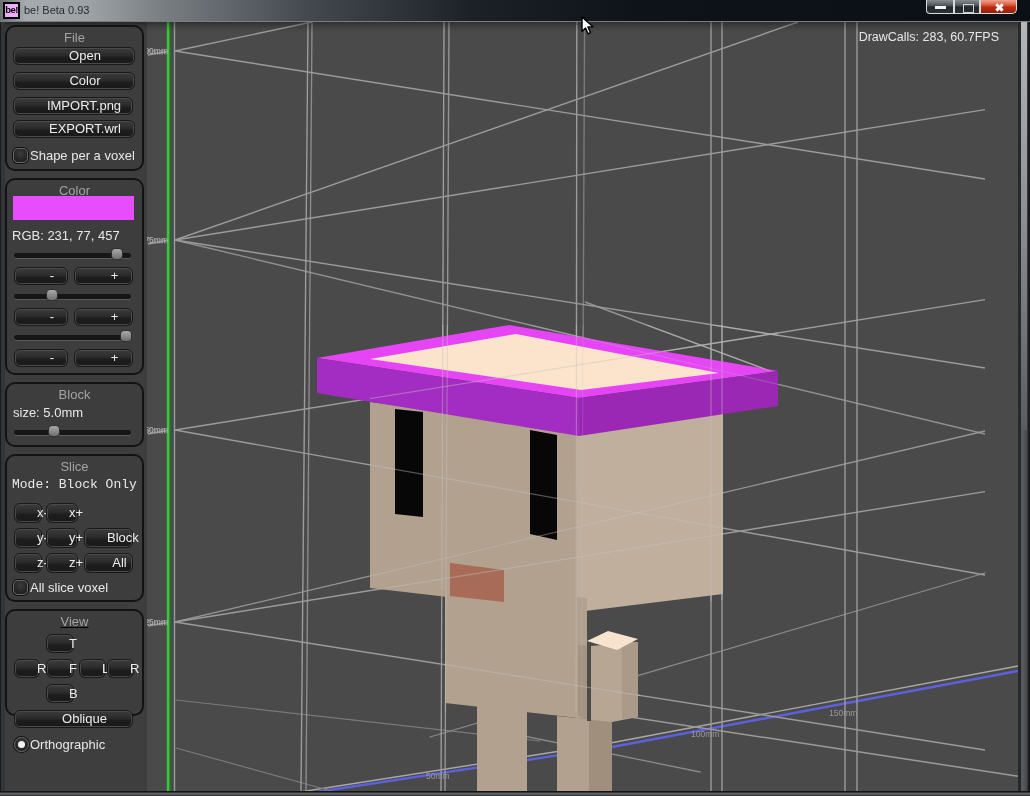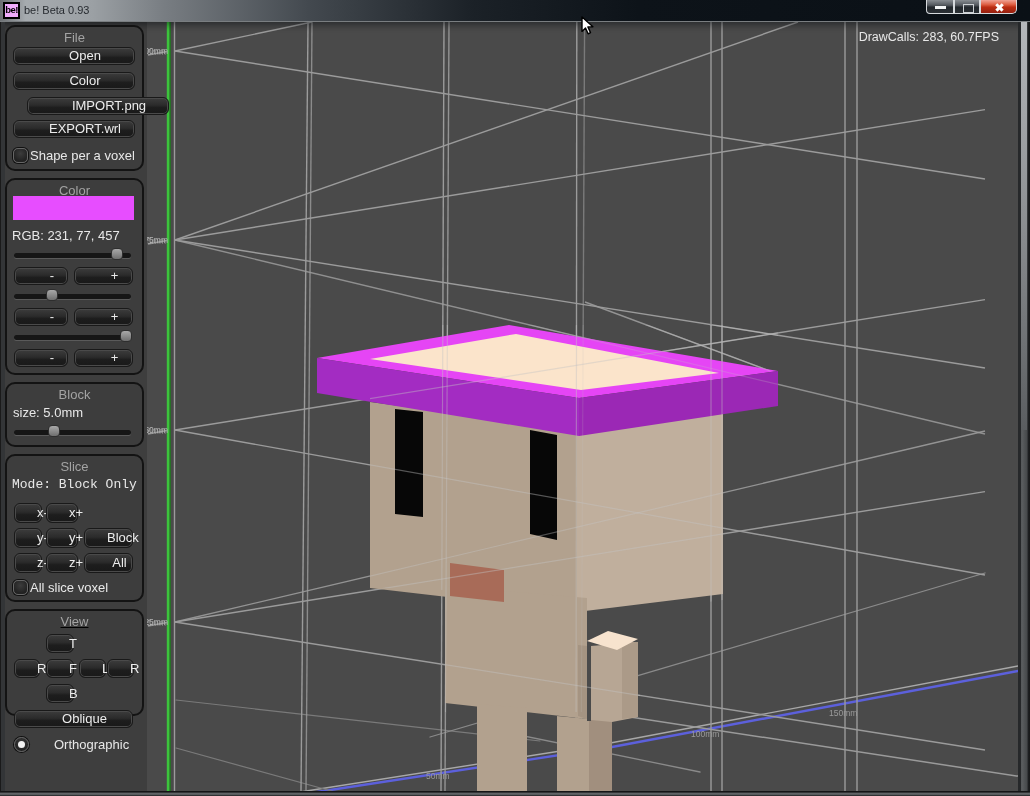--- a/index.html
+++ b/index.html
@@ -178,21 +178,21 @@
   <div id="bleft"></div>
   <div id="bright"></div>
   <div id="brightg"></div>
   <div id="bbottom"></div>
 
   <div class="panel" style="top:25px; height:146px;">
     <div class="ptitle">File</div>
   </div>
   <div class="btn" style="left:13px; top:47px; width:122px; height:18px; line-height:16px;">Open</div>
   <div class="btn" style="left:13px; top:72px; width:122px; height:18px; line-height:16px;">Color</div>
-  <div class="btn" style="left:27px; top:97px; width:142px; height:18px; line-height:16px;">IMPORT.png</div>
+  <div class="btn" style="left:13px; top:97px; width:120px; height:18px; line-height:16px;">IMPORT.png</div>
   <div class="btn" style="left:13px; top:120px; width:122px; height:18px; line-height:16px;">EXPORT.wrl</div>
   <div class="chk" style="left:13px; top:148px;"></div>
   <div class="plabel" style="position:absolute; left:30px; top:148px;">Shape per a voxel</div>
 
   <div class="panel" style="top:178px; height:197px;">
     <div class="ptitle">Color</div>
   </div>
   <div style="position:absolute; left:13px; top:196px; width:121px; height:24px; background:#e74dff;"></div>
   <div class="plabel" style="position:absolute; left:12px; top:228px;">RGB: 231, 77, 457</div>
   <div class="track" style="left:14px; top:253px; width:117px;"></div>
@@ -235,17 +235,17 @@
   </div>
   <div class="btn" style="left:46px; top:634px; width:28px; height:19px; line-height:17px;">T</div>
   <div class="btn" style="left:14px; top:659px; width:26px; height:19px; line-height:17px;">R</div>
   <div class="btn" style="left:46px; top:659px; width:28px; height:19px; line-height:17px;">F</div>
   <div class="btn" style="left:79px; top:659px; width:27px; height:19px; line-height:17px;">L</div>
   <div class="btn" style="left:107px; top:659px; width:27px; height:19px; line-height:17px;">R</div>
   <div class="btn" style="left:46px; top:684px; width:28px; height:19px; line-height:17px;">B</div>
   <div class="btn" style="left:14px; top:710px; width:119px; height:18px; line-height:16px;">Oblique</div>
   <div class="chk" style="left:14px; top:737px; border-radius:50%;"></div>
   <div style="position:absolute; left:18px; top:741px; width:7px; height:7px; border-radius:50%; background:#f2f2f2;"></div>
-  <div class="plabel" style="position:absolute; left:30px; top:737px;margin-left:24px;">Orthographic</div>
+  <div class="plabel" style="position:absolute; left:30px; top:737px;">Orthographic</div>
   <svg style="position:absolute; left:575px; top:10px;" width="30" height="32" viewBox="575 10 30 32">
     <polygon points="582,17 582,31.4 585.5,28 588.1,33.8 590.5,32.6 587.9,26.9 592.9,26.8" fill="#fff" stroke="#000" stroke-width="1.4" stroke-linejoin="round"></polygon>
   </svg>
 </div>
 
 </body></html>

